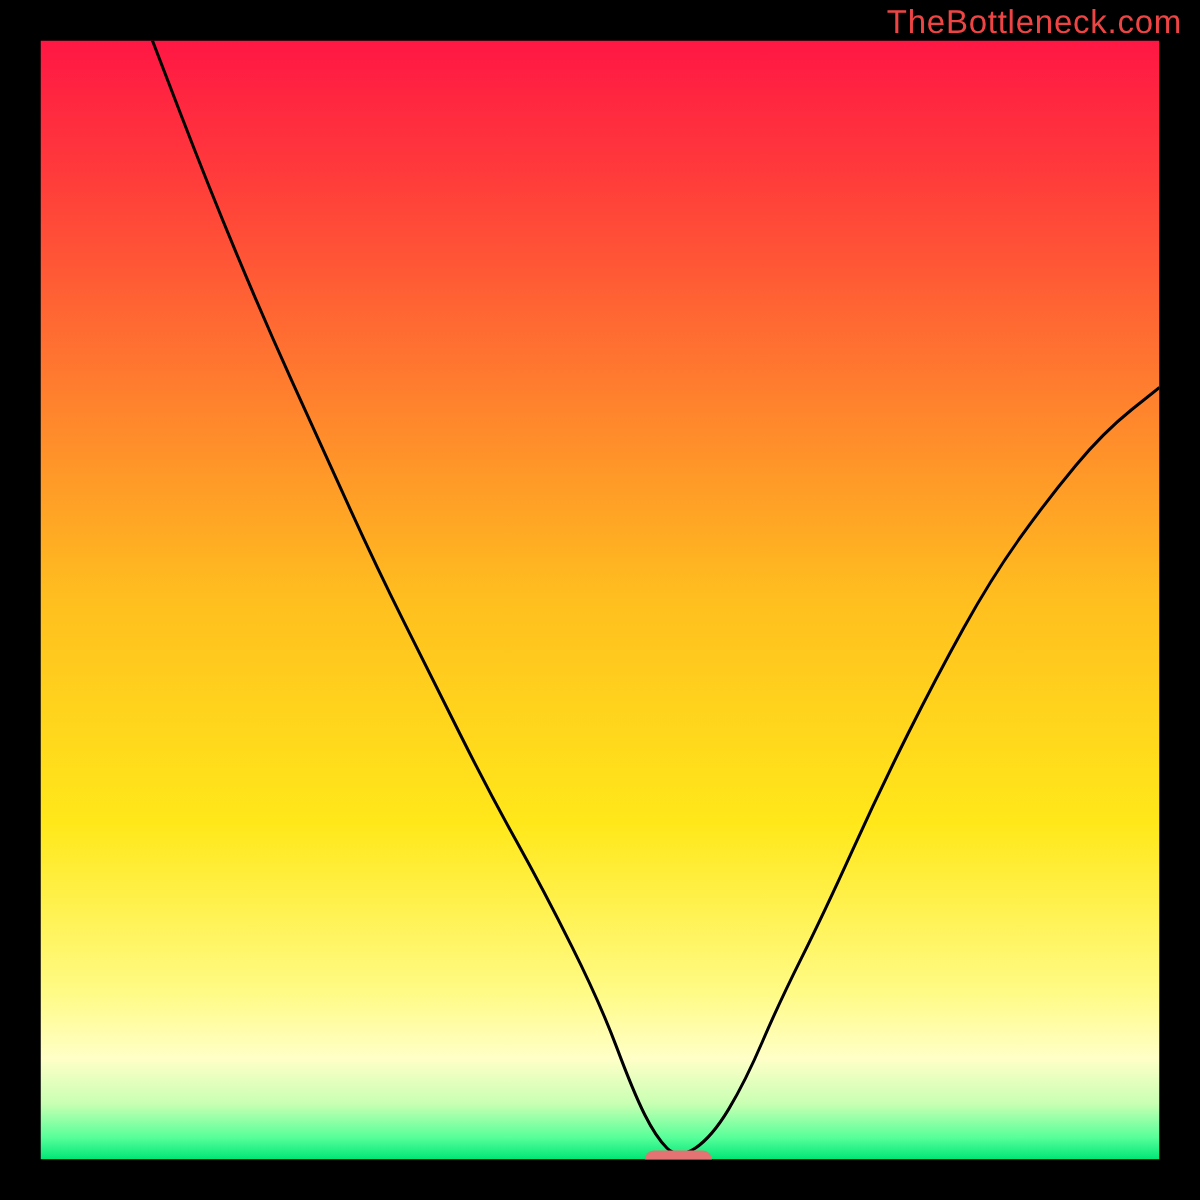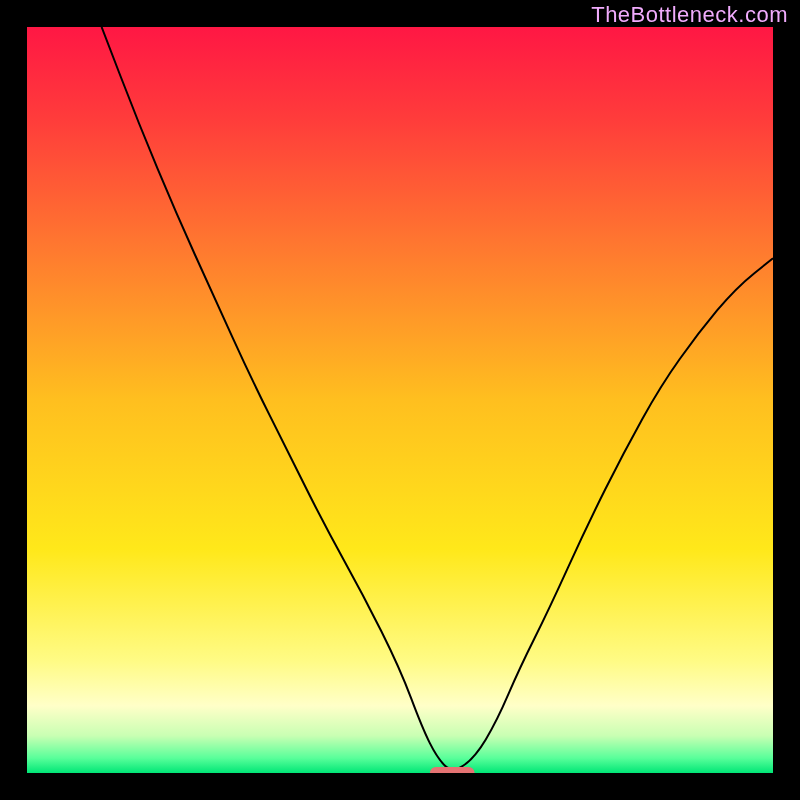--- a/index.html
+++ b/index.html
@@ -14,21 +14,21 @@
   .container {
     position: relative;
     width: 800px;
     height: 800px;
     background: #000;
   }
   .watermark {
     position: absolute;
     top: 2px;
     right: 12px;
-    color: #f0abfc;
+    color: #ef4444;
     font-size: 22px;
     font-weight: 500;
     letter-spacing: 0.5px;
     z-index: 5;
   }
   .plot-wrap {
     position: absolute;
     left: 27px;
     top: 27px;
     width: 746px;

